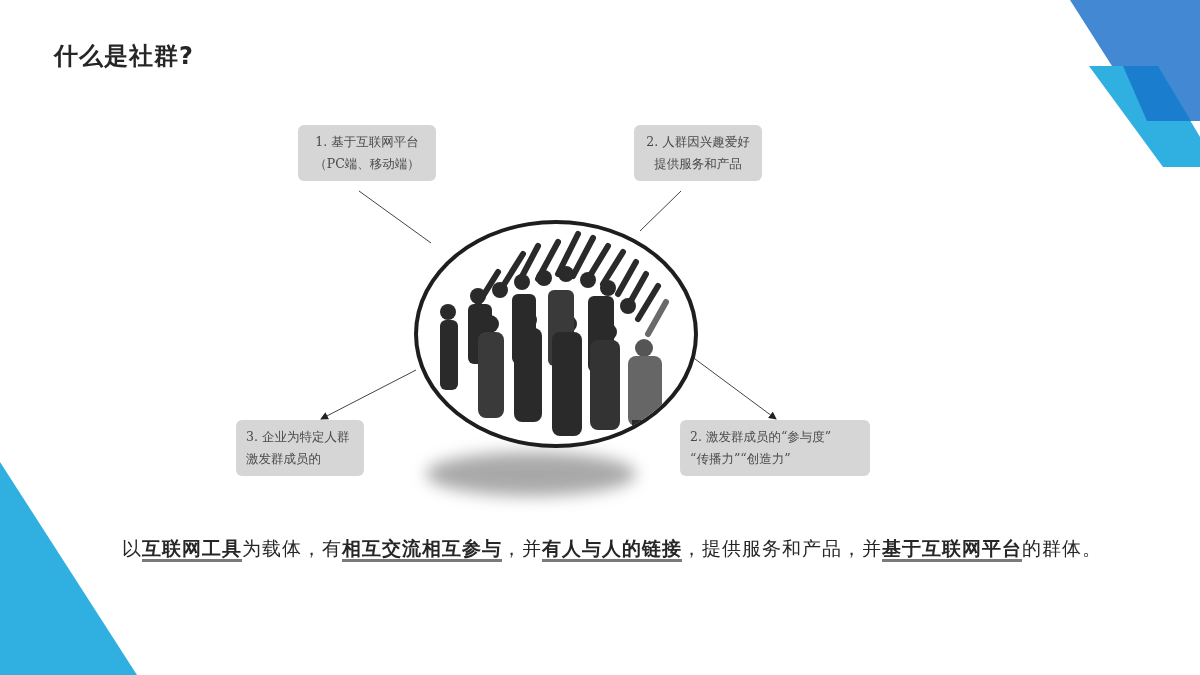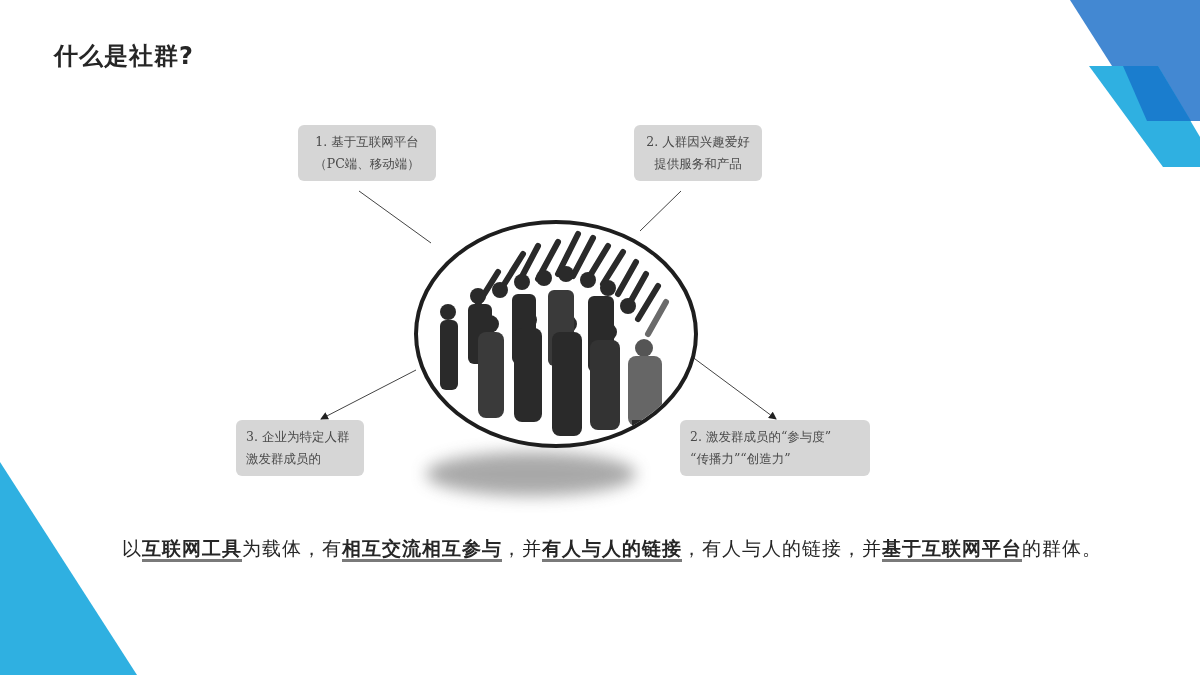--- a/index.html
+++ b/index.html
@@ -140,14 +140,14 @@
     <span class="ln">3. 企业为特定人群</span>
     <span class="ln">激发群成员的</span>
   </div>
   <div class="callout c4">
     <span class="ln">2. 激发群成员的“参与度”</span>
     <span class="ln">“传播力”“创造力”</span>
   </div>
 </div>
 
 <p class="definition">
-  <span>以</span><span class="kw">互联网工具</span><span>为载体，有</span><span class="kw">相互交流相互参与</span><span>，并</span><span class="kw">有人与人的链接</span><span>，有人与人的链接，并</span><span class="kw">基于互联网平台</span><span>的群体。</span>
+  <span>以</span><span class="kw">互联网工具</span><span>为载体，有</span><span class="kw">相互交流相互参与</span><span>，并</span><span class="kw">有人与人的链接</span><span>，提供服务和产品，并</span><span class="kw">基于互联网平台</span><span>的群体。</span>
 </p>
 
 </body></html>

